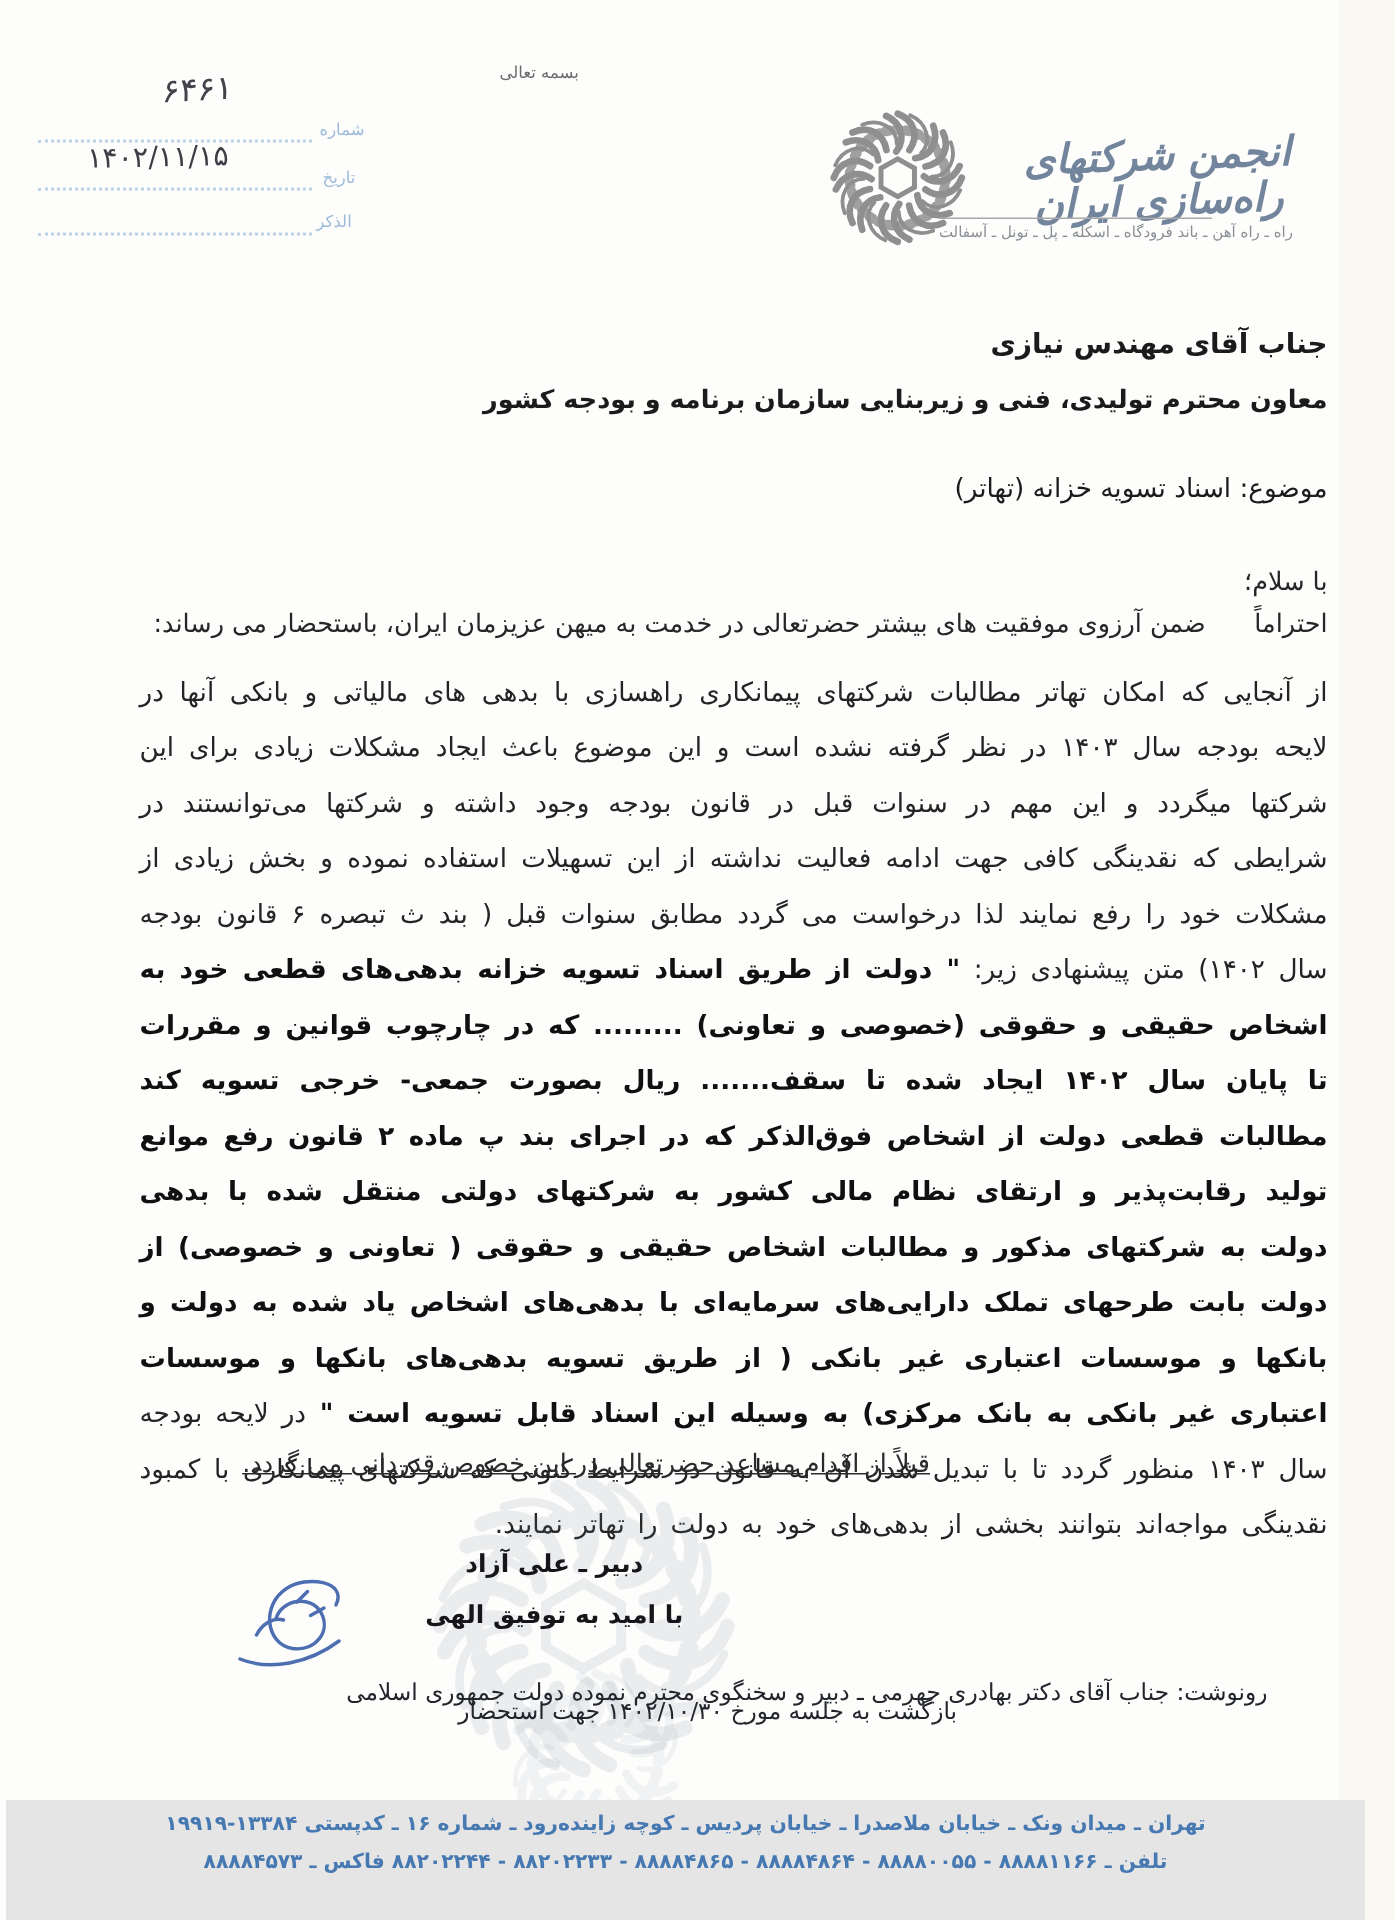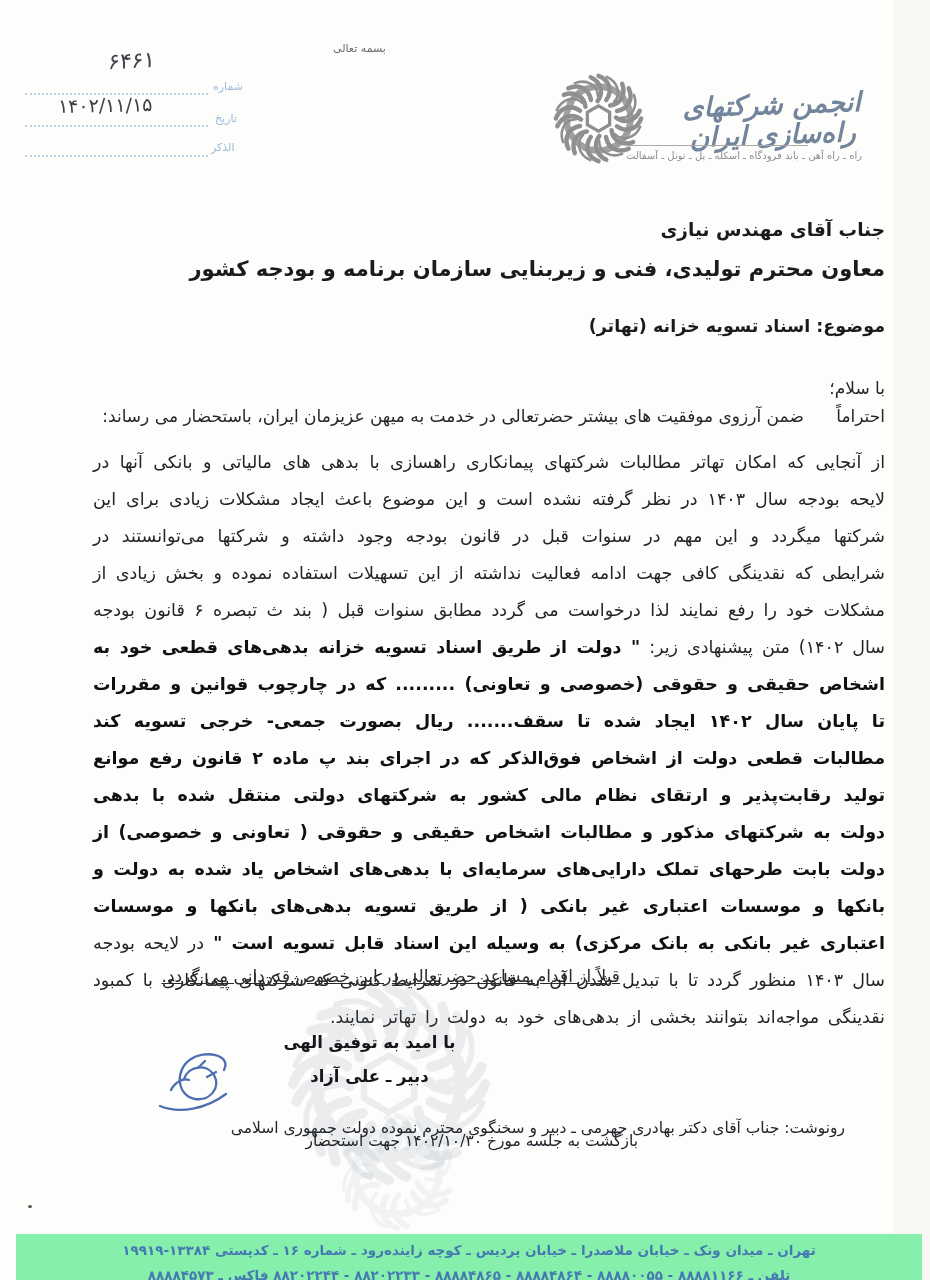--- a/index.html
+++ b/index.html
@@ -25,40 +25,40 @@
   .line-date{top:125px;}
   .line-att{top:155px;}
   
   .logo-knot{left:550px;top:70px;width:97px;height:97px;}
   .org-name{right:27px;top:90px;width:262px;font-size:27px;font-weight:700;font-style:italic;
     color:#73859c;transform:rotate(-2deg);text-align:center;line-height:30px;}
   .title-rule{right:122px;top:145px;width:182px;height:0;border-top:1px solid #a9a9a9;}
   .services{right:68px;top:150px;font-size:10px;color:#8a8f96;letter-spacing:0.5px;}
   
   .recipient-1{right:45px;top:219px;font-size:18.5px;font-weight:700;color:#1b1b1b;}
-  .recipient-2{right:45px;top:257px;font-size:21px;font-weight:700;color:#1b1b1b;}
-  .subject{right:45px;top:316px;font-size:17.5px;font-weight:700;color:#1b1b1b;}
+  .recipient-2{right:45px;top:257px;font-size:17px;font-weight:700;color:#1b1b1b;}
+  .subject{right:45px;top:316px;font-size:17.5px;font-weight:400;color:#1b1b1b;}
   .salutation{right:45px;top:378px;font-size:17px;}
   .intro-line{right:45px;top:406px;font-size:17px;white-space:pre-wrap;}
   
   .body-block{right:45px;top:444px;width:792px;font-size:17.5px;line-height:37px;
     text-align:justify;word-spacing:3px;color:#242424;}
   .seg-bold{font-weight:700;color:#101010;}
   .closing{right:310px;top:966px;font-size:17px;color:#2a2a2a;text-decoration:underline;}
   
   .sig-block{left:252px;top:1026px;width:235px;text-align:center;font-size:16.5px;font-weight:700;
     color:#15151a;line-height:34px;}
   .sig-svg{left:146px;top:1046px;width:98px;height:78px;}
   .wm1{left:280px;top:975px;width:218px;height:218px;opacity:0.13;}
   .wm2{left:333px;top:1108px;width:128px;height:128px;opacity:0.08;}
   
   .cc-1{right:85px;top:1119px;font-size:15.5px;color:#23252c;}
   .cc-2{right:292px;top:1132px;font-size:15.5px;color:#23252c;}
   
-  .footer-band{left:16px;bottom:0;width:906px;height:46px;background:#86efac;z-index:2;}
+  .footer-band{left:4px;bottom:0;width:906px;height:80px;background:#e5e5e5;z-index:2;}
   .footer-line{position:absolute;left:0;width:100%;text-align:center;color:#4679b2;
     font-size:13.5px;font-weight:600;letter-spacing:0.3px;}
   .footer-address{top:8px;}
   .footer-phones{top:33px;}
 </style>
 </head>
 <body>
 
 <div class="page">
 
@@ -129,22 +129,22 @@
       <use href="#arm" transform="rotate(60 50 50)"></use>
       <use href="#arm" transform="rotate(120 50 50)"></use>
       <use href="#arm" transform="rotate(180 50 50)"></use>
       <use href="#arm" transform="rotate(240 50 50)"></use>
       <use href="#arm" transform="rotate(300 50 50)"></use>
       <circle cx="50" cy="50" r="33" stroke-width="6" stroke-dasharray="2.5 4.5"></circle>
     </g>
   </svg>
 
   <div class="abs sig-block">
+    <div>دبیر ـ علی آزاد</div>
     <div>با امید به توفیق الهی</div>
-    <div>دبیر ـ علی آزاد</div>
   </div>
   <svg class="abs sig-svg" viewBox="0 0 98 78" aria-hidden="true">
     <g fill="none" stroke="#3a5fa8" stroke-width="2.3" stroke-linecap="round" opacity="0.9">
       <path d="M78 24 C86 8 58 4 45 13 C28 24 31 50 49 53 C64 55 75 42 68 29 C61 17 42 20 38 33"></path>
       <path d="M14 60 C34 68 60 63 80 48"></path>
       <path d="M52 22 l7 -7"></path>
       <path d="M61 31 l9 -5"></path>
       <path d="M25 44 c4 -8 12 -12 18 -10"></path>
     </g>
   </svg>

